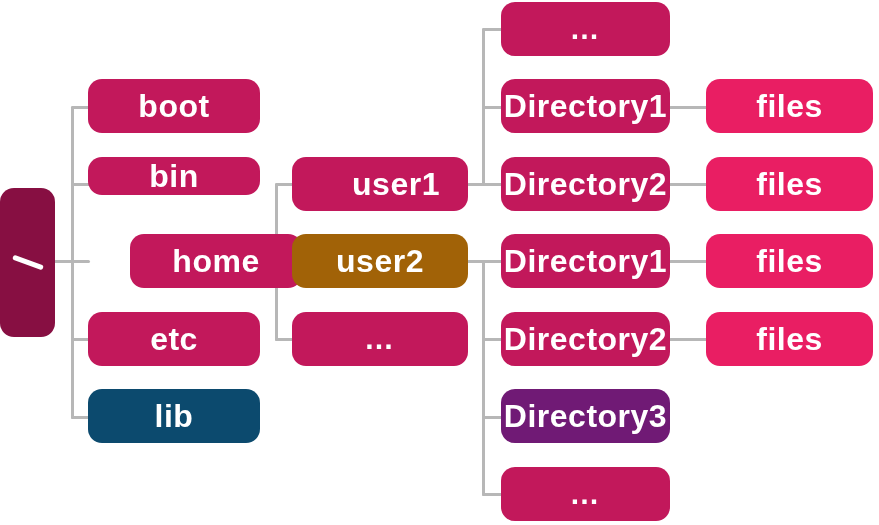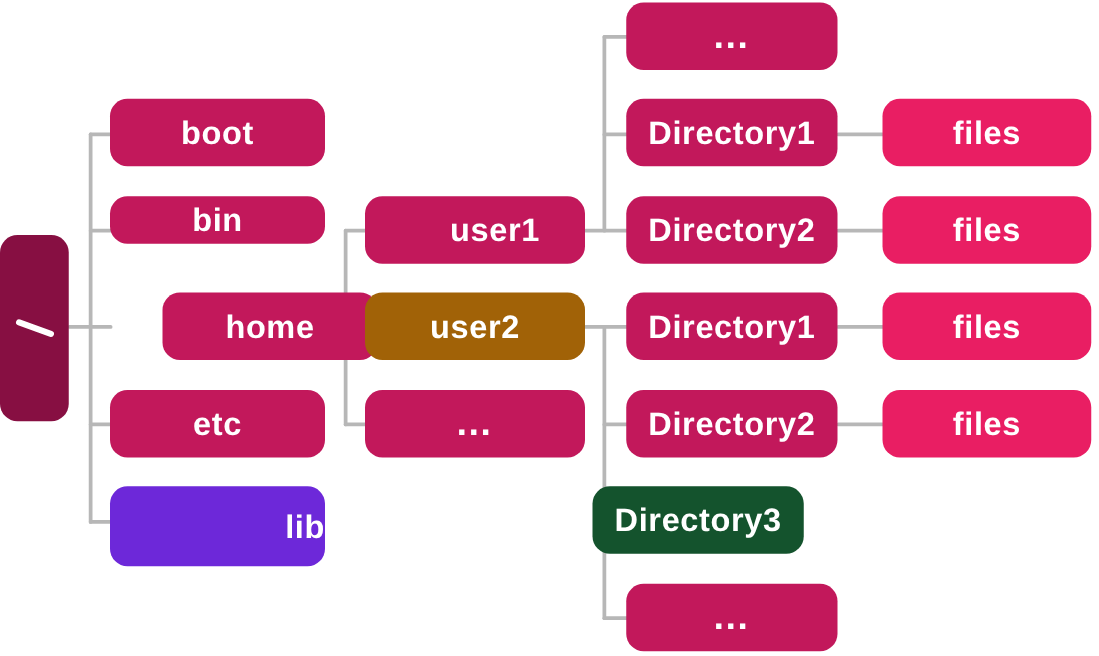--- a/index.html
+++ b/index.html
@@ -16,21 +16,21 @@
     font-family: "Liberation Sans", "DejaVu Sans", sans-serif;
   }
   .node {
     position: absolute;
     border-radius: 14px;
     display: flex;
     align-items: center;
     justify-content: center;
     color: #ffffff;
     font-weight: bold;
-    font-size: 26px;
+    font-size: 32px;
     letter-spacing: 0.5px;
     box-sizing: border-box;
     white-space: nowrap;
   }
   .node.ellipsis {
     font-size: 30px;
     letter-spacing: 2px;
   }
   .connector {
     position: absolute;
@@ -89,21 +89,21 @@
     </div>
     <div class="node" style="left: 88px; top: 157px; width: 172px; height: 38px; background: rgb(194, 24, 91); color: rgb(255, 255, 255);">
       <span>bin</span>
     </div>
     <div class="node" style="left: 88px; top: 234px; width: 172px; height: 54px; background: rgb(194, 24, 91); color: rgb(255, 255, 255); margin-left: 42px;">
       <span>home</span>
     </div>
     <div class="node" style="left: 88px; top: 312px; width: 172px; height: 54px; background: rgb(194, 24, 91); color: rgb(255, 255, 255);">
       <span>etc</span>
     </div>
-    <div class="node" style="left: 88px; top: 389px; width: 172px; height: 64px; background: #6d28d9; color: rgb(255, 255, 255); justify-content: flex-end;">
+    <div class="node" style="left: 88px; top: 389px; width: 172px; height: 54px; background: #0c4a6e; color: rgb(255, 255, 255);">
       <span>lib</span>
     </div>
     <div class="node" style="left: 292px; top: 157px; width: 176px; height: 54px; background: rgb(194, 24, 91); color: rgb(255, 255, 255); padding-left: 32px;">
       <span>user1</span>
     </div>
     <div class="node" style="left: 292px; top: 234px; width: 176px; height: 54px; background: #a16207; color: rgb(255, 255, 255);">
       <span>user2</span>
     </div>
     <div class="node ellipsis" style="left: 292px; top: 312px; width: 176px; height: 54px; background: rgb(194, 24, 91); color: rgb(255, 255, 255);">
       <span>…</span>
@@ -116,21 +116,21 @@
     </div>
     <div class="node" style="left: 501px; top: 157px; width: 169px; height: 54px; background: rgb(194, 24, 91); color: rgb(255, 255, 255);">
       <span>Directory2</span>
     </div>
     <div class="node" style="left: 501px; top: 234px; width: 169px; height: 54px; background: rgb(194, 24, 91); color: rgb(255, 255, 255);">
       <span>Directory1</span>
     </div>
     <div class="node" style="left: 501px; top: 312px; width: 169px; height: 54px; background: rgb(194, 24, 91); color: rgb(255, 255, 255);">
       <span>Directory2</span>
     </div>
-    <div class="node" style="left: 474px; top: 389px; width: 169px; height: 54px; background: #14532d; color: rgb(255, 255, 255);">
+    <div class="node" style="left: 501px; top: 389px; width: 169px; height: 54px; background: #701a75; color: rgb(255, 255, 255);">
       <span>Directory3</span>
     </div>
     <div class="node ellipsis" style="left: 501px; top: 467px; width: 169px; height: 54px; background: rgb(194, 24, 91); color: rgb(255, 255, 255);">
       <span>…</span>
     </div>
     <div class="node" style="left: 706px; top: 79px; width: 167px; height: 54px; background: rgb(233, 30, 99); color: rgb(255, 255, 255);">
       <span>files</span>
     </div>
     <div class="node" style="left: 706px; top: 157px; width: 167px; height: 54px; background: rgb(233, 30, 99); color: rgb(255, 255, 255);">
       <span>files</span>

